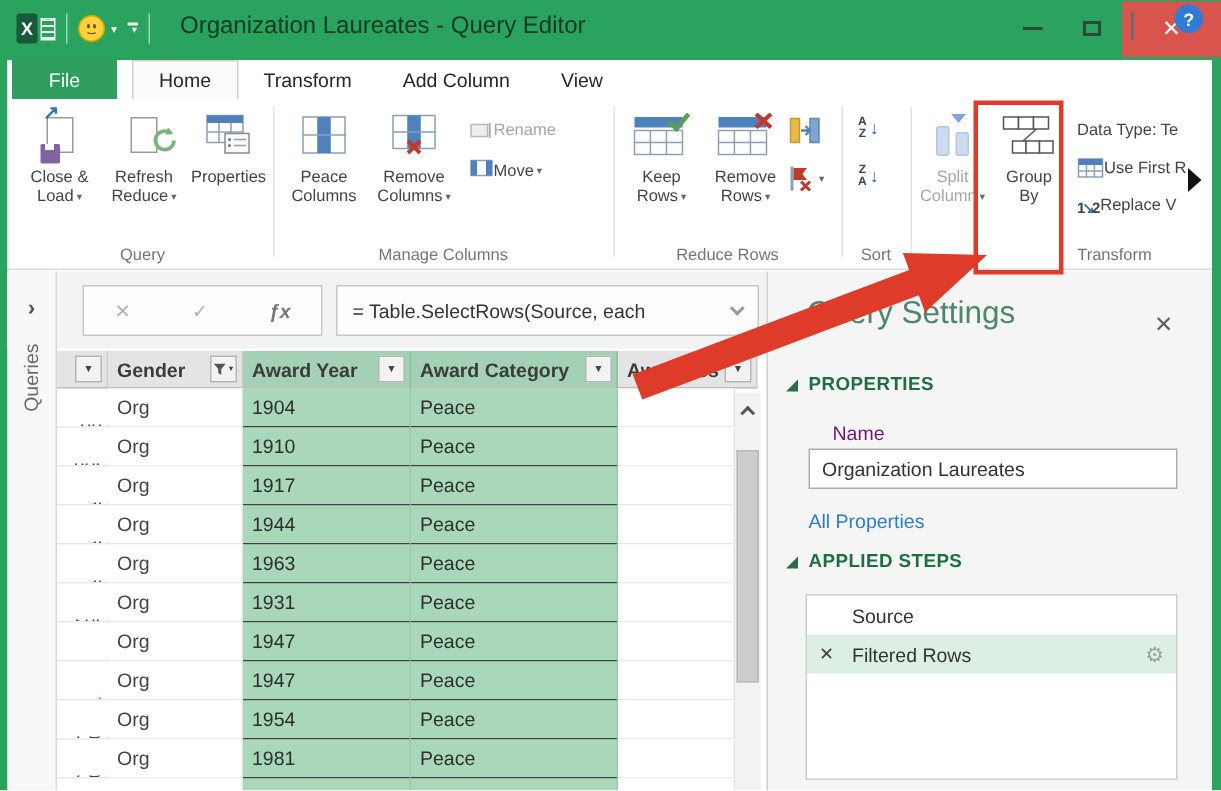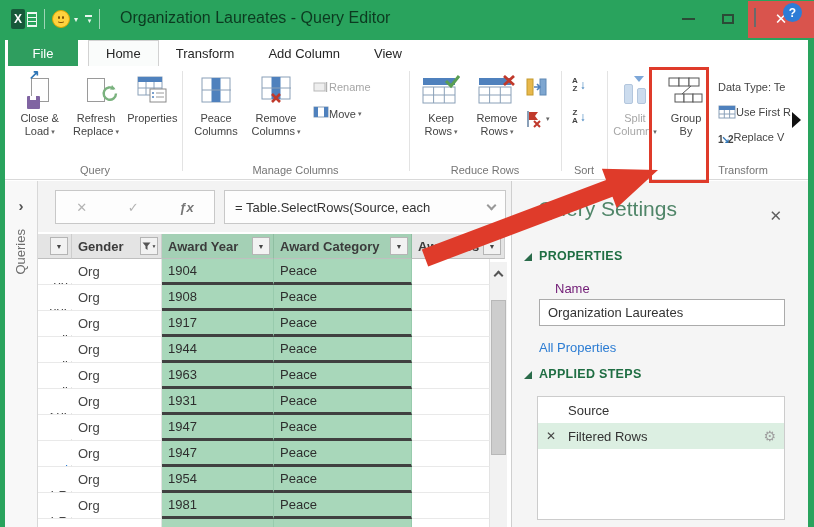--- a/index.html
+++ b/index.html
@@ -90,21 +90,21 @@
   
   .tbl { position:absolute; left:38px; top:234px; width:473px; height:293px; background:#fff; overflow:hidden; }
   .thead { display:flex; height:25px; }
   .th { background:#e4e4e4; border-right:1px solid #cdcdcd; border-bottom:1px solid #bfbfbf; font-weight:bold; font-size:13px; color:#3b3b3b; display:flex; align-items:center; padding:0 3px 0 6px; }
   .th.sel { background:#a4d0b5; border-right:1px solid #8fbfa2; }
   .hbtn { margin-left:auto; width:18px; height:18px; background:#f2f2f2; border:1px solid #b5b5b5; display:flex; align-items:center; justify-content:center; gap:1px; }
   .hbtn .tri { font-size:7px; color:#444; }
   .trow { display:flex; height:26px; }
   .td { background:#fff; border-right:1px solid #e3e3e3; border-bottom:1px solid #e9e9e9; font-size:13px; color:#444; display:flex; align-items:center; padding:0 6px; white-space:nowrap; overflow:hidden; }
   .td.frag { justify-content:flex-end; padding:0 3px;margin-top:24px; }
-  .td.green { background:#a8d7ba; border-right:1px solid #98cbad; border-bottom:3px solid #404040; color:#2e2e2e; }
+  .td.green { background:#a8d7ba; border-right:1px solid #98cbad; border-bottom:1px solid #404040; color:#2e2e2e; }
   .td.linkish { color:#2b7cd3; }
   .c0 { width:34px; } .c1 { width:90px; } .c2 { width:112px; } .c3 { width:138px; } .c4 { width:78px; }
   .h4 { width:93px; }
   .vscroll { position:absolute; left:490px; top:262px; width:17px; height:265px; background:#f2f2f2; }
   .sb-up { width:7px; height:7px; border-top:2px solid #555; border-left:2px solid #555; transform:rotate(45deg); margin:10px auto 0; }
   .sb-thumb { position:absolute; left:1px; top:38px; width:15px; height:155px; background:#cdcdcd; border:1px solid #b8b8b8; }
   .paneldiv { position:absolute; left:511px; top:181px; width:1px; height:346px; background:#cfcfcf; }
 
   
   .qs { position:absolute; left:512px; top:181px; width:296px; height:346px; background:#f5f5f5; }
@@ -188,21 +188,21 @@
           <span class="rlabel"><span>Close &amp;</span><br><span>Load</span><span class="dd">▾</span></span>
         </div>
         <div class="rbtn" style="width:58px">
           <span class="ricon">
             <span class="page"></span>
             <svg width="20" height="20" style="position:absolute;left:12px;top:12px" viewBox="0 0 20 20">
                 <path d="M15 6a6.2 6.2 0 1 0 2 4.6" fill="none" stroke="#7ab27e" stroke-width="2.4"></path>
                 <path d="M13 2l3.5 4.2-5.3.6z" fill="#7ab27e"></path>
               </svg>
           </span>
-          <span class="rlabel"><span>Refresh</span><br><span>Replace</span><span class="dd">▾</span></span>
+          <span class="rlabel"><span>Refresh</span><br><span>Reduce</span><span class="dd">▾</span></span>
         </div>
         <div class="rbtn" style="width:56px">
           <span class="ricon">
             <svg width="30" height="28" viewBox="0 0 30 28">
                 <rect x="1" y="1" width="24" height="18" fill="#fff" stroke="#8aa0b8"></rect>
                 <rect x="1" y="1" width="24" height="5" fill="#4f81bd"></rect>
                 <line x1="9" y1="6" x2="9" y2="19" stroke="#8aa0b8"></line>
                 <line x1="17" y1="6" x2="17" y2="19" stroke="#8aa0b8"></line>
                 <line x1="1" y1="12" x2="25" y2="12" stroke="#8aa0b8"></line>
                 <rect x="13" y="13" width="16" height="13" fill="#fff" stroke="#8a8a8a"></rect>
@@ -431,21 +431,21 @@
         <div class="trow">
       <div class="td frag c0">on</div>
       <div class="td c1">Org</div>
       <div class="td green c2">1904</div>
       <div class="td green c3">Peace</div>
       <div class="td c4"></div>
     </div>
         <div class="trow">
       <div class="td frag c0">her</div>
       <div class="td c1">Org</div>
-      <div class="td green c2">1908</div>
+      <div class="td green c2">1910</div>
       <div class="td green c3">Peace</div>
       <div class="td c4"></div>
     </div>
         <div class="trow">
       <div class="td frag c0">al</div>
       <div class="td c1">Org</div>
       <div class="td green c2">1917</div>
       <div class="td green c3">Peace</div>
       <div class="td c4"></div>
     </div>

